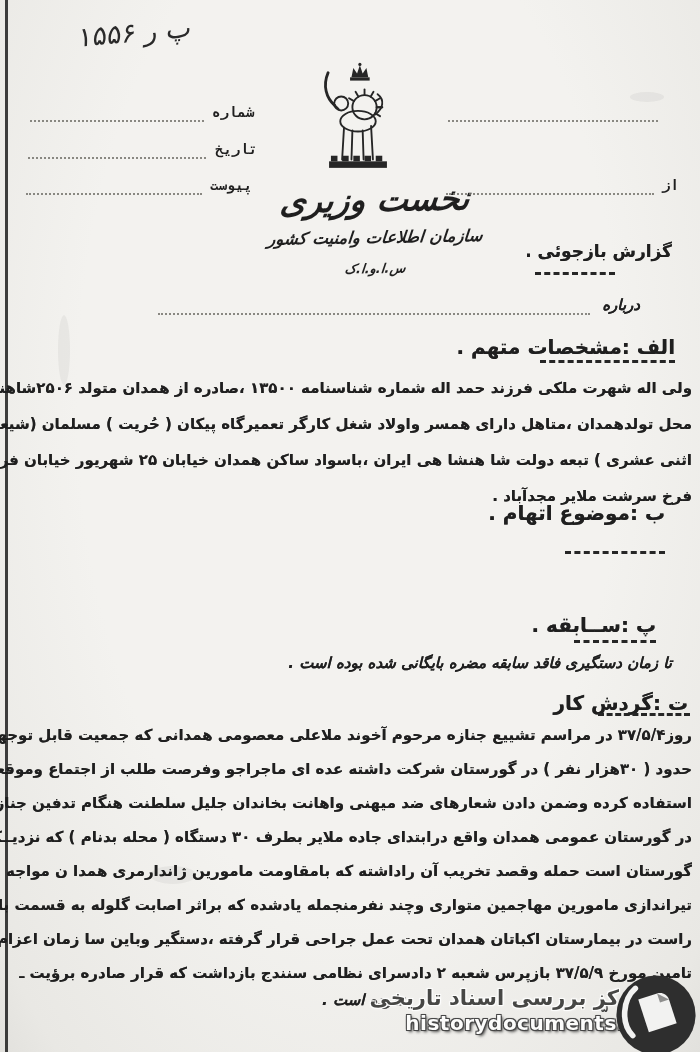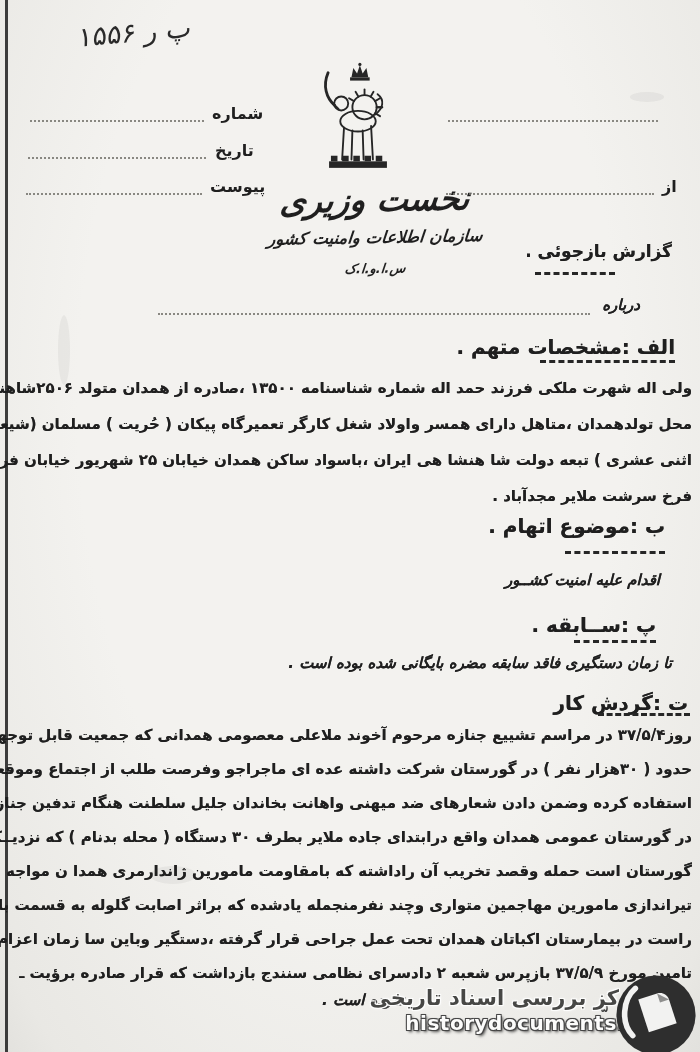--- a/index.html
+++ b/index.html
@@ -12,21 +12,21 @@
   .abs{position:absolute;}
   .fa{direction:rtl;font-family:"DejaVu Sans",sans-serif;color:#1f1f1f;}
   .tw{font-weight:700;font-size:15px;white-space:nowrap;text-shadow:0 0 .5px rgba(20,20,20,.75);font-style:italic;}
   .heading{font-weight:700;font-size:20px;white-space:nowrap;text-shadow:0 0 .5px rgba(20,20,20,.75);}
   .para{right:8px;left:12px;}
   .para .tline{white-space:nowrap;text-align:right;direction:rtl;font-weight:700;font-size:15px;
     line-height:36px;text-shadow:0 0 .5px rgba(20,20,20,.7);}
   .para-t .tline{line-height:34px;}
   .dashes{height:0;border-bottom:3px dashed #262626;}
   .dotline{height:0;border-bottom:2px dotted #77766f;opacity:.85;}
-  .fieldlabel{font-weight:700;font-size:16px;white-space:nowrap;}
+  .fieldlabel{font-weight:700;font-size:14px;white-space:nowrap;font-family:Liberation Mono, monospace;}
   .callig{font-style:italic;text-align:center;transform:skewX(-6deg) rotate(-1deg);}
   .smudge{background:rgba(40,40,40,.05);border-radius:50%;}
   .wm-org{font-weight:700;font-size:21px;color:#474745;text-align:center;direction:rtl;white-space:nowrap;
     text-shadow:0 0 2px #fff,0 0 4px #fff,1px 1px 0 #fdfdfc,-1px -1px 0 #fdfdfc,-1px 1px 0 #fdfdfc,1px -1px 0 #fdfdfc;}
   .wm-site{font-weight:700;font-size:20px;color:#fcfcfb;text-align:center;white-space:nowrap;letter-spacing:.5px;
     text-shadow:0 0 2px #3c3c3c,1px 1px 0 #4a4a4a,-1px -1px 0 #4a4a4a,1px -1px 0 #4a4a4a,-1px 1px 0 #4a4a4a,2px 2px 3px rgba(30,30,30,.8);}
 </style>
 </head>
 <body>
 
@@ -106,23 +106,22 @@
 
   <div class="abs fa heading" style="right:25px;top:335px;">الف :مشخصات متهم .</div>
   <div class="abs dashes" style="right:25px;top:360px;width:135px;"></div>
   <div class="abs para" style="top:370px;">
     <div class="tline">ولی اله شهرت ملکی فرزند حمد اله شماره شناسنامه ۱۳۵۰۰ ،صادره از همدان متولد ۲۵۰۶شاهنشاهی</div>
     <div class="tline">محل تولدهمدان ،متاهل دارای همسر واولاد شغل کارگر تعمیرگاه پیکان ( حُریت ) مسلمان (شیعــه</div>
     <div class="tline">اثنی عشری ) تبعه دولت شا هنشا هی ایران ،باسواد ساکن همدان خیابان ۲۵ شهریور خیابان فرعی</div>
     <div class="tline">فرخ سرشت ملایر مجدآباد .</div>
   </div>
 
-  <div class="abs fa heading" style="right:35px;top:514px;">ب :موضوع اتهام .</div>
+  <div class="abs fa heading" style="right:35px;top:501px;">ب :موضوع اتهام .</div>
   <div class="abs dashes" style="right:35px;top:551px;width:100px;"></div>
-  <div class="abs fa tw" style="right:40px;top:571px;">اقدام علیه امنیت کشــور</div>
 
   <div class="abs fa heading" style="right:44px;top:613px;">پ :ســابقه .</div>
   <div class="abs dashes" style="right:44px;top:640px;width:82px;"></div>
   <div class="abs fa tw" style="right:28px;top:654px;">تا زمان دستگیری فاقد سابقه مضره بایگانی شده بوده است .</div>
 
   <div class="abs fa heading" style="right:12px;top:691px;">ت :گردش کار</div>
   <div class="abs dashes" style="right:10px;top:713px;width:92px;"></div>
   <div class="abs para para-t" style="top:718px;">
     <div class="tline">روز۳۷/۵/۴ در مراسم تشییع جنازه مرحوم آخوند ملاعلی معصومی همدانی که جمعیت قابل توجهی ـ</div>
     <div class="tline">حدود ( ۳۰هزار نفر ) در گورستان شرکت داشته عده ای ماجراجو وفرصت طلب از اجتماع وموقعیــت</div>

